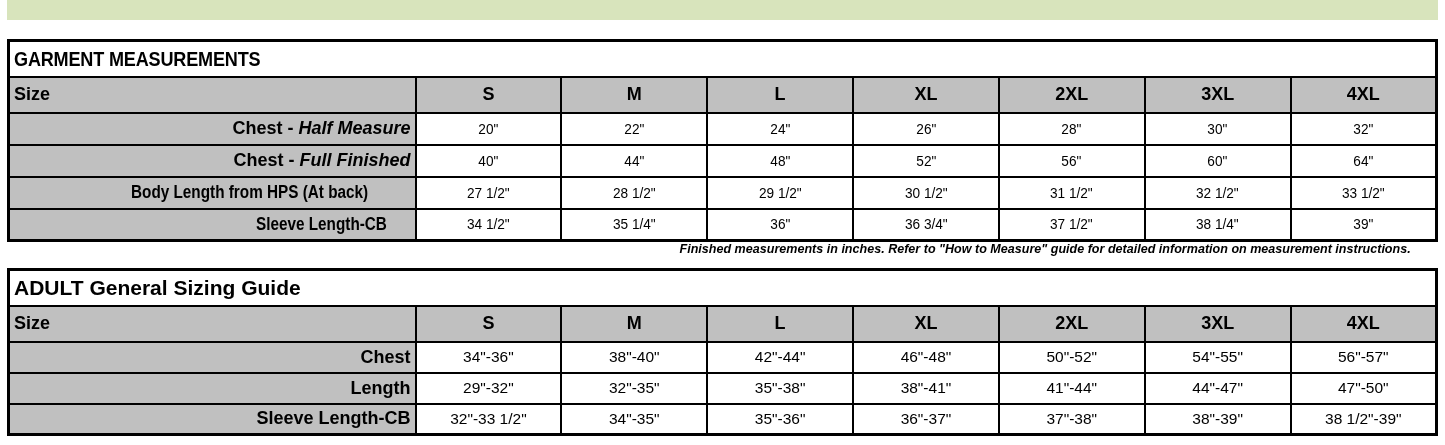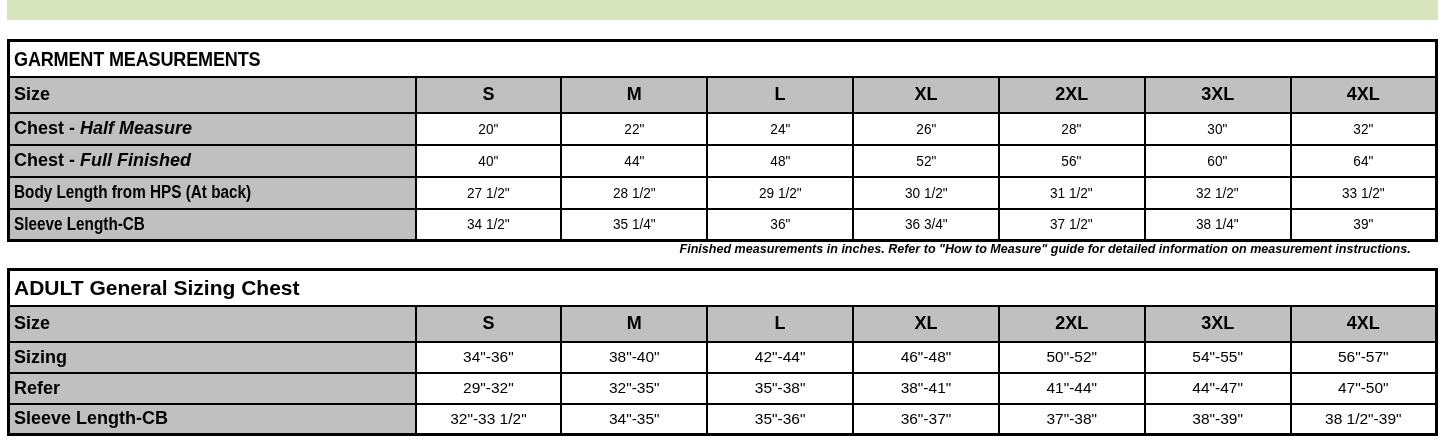--- a/index.html
+++ b/index.html
@@ -63,21 +63,21 @@
   }
   tr.size-row td.lbl { text-align: left; }
 
   tr.data-row { height: 32px; }
   .t2 tr.data-row { height: 31px; }
 
   td.lbl {
     background: var(--header-gray, #c0c0c0);
     font-weight: bold;
     font-size: 18px;
-    text-align: left;
+    text-align: right;
   }
   td.lbl .it { font-style: italic; }
   td.lbl .li { display: inline-block; transform-origin: left center; }
   .t1 tr.cond-label td.lbl .li { transform: scaleX(0.85); }
 
   td.val {
     background: #ffffff;
     text-align: center;
     font-size: 15.5px;
     font-weight: normal;
@@ -187,44 +187,44 @@
       <col>
         <col>
         <col>
         <col>
         <col>
         <col>
         <col>
     </colgroup>
     <tbody>
       <tr class="title-row">
-        <td colspan="8"><span>ADULT General Sizing Chest</span></td>
+        <td colspan="8"><span>ADULT General Sizing Guide</span></td>
       </tr>
       <tr class="size-row">
         <td class="lbl"><span class="li">Size</span></td>
         <td><span>S</span></td>
         <td><span>M</span></td>
         <td><span>L</span></td>
         <td><span>XL</span></td>
         <td><span>2XL</span></td>
         <td><span>3XL</span></td>
         <td><span>4XL</span></td>
       </tr>
       <tr class="data-row">
-        <td class="lbl"><span class="li">Sizing</span></td>
+        <td class="lbl"><span class="li">Chest</span></td>
         <td class="val"><span class="vi">34"-36"</span></td>
         <td class="val"><span class="vi">38"-40"</span></td>
         <td class="val"><span class="vi">42"-44"</span></td>
         <td class="val"><span class="vi">46"-48"</span></td>
         <td class="val"><span class="vi">50"-52"</span></td>
         <td class="val"><span class="vi">54"-55"</span></td>
         <td class="val"><span class="vi">56"-57"</span></td>
       </tr>
       <tr class="data-row">
-        <td class="lbl"><span class="li">Refer</span></td>
+        <td class="lbl"><span class="li">Length</span></td>
         <td class="val"><span class="vi">29"-32"</span></td>
         <td class="val"><span class="vi">32"-35"</span></td>
         <td class="val"><span class="vi">35"-38"</span></td>
         <td class="val"><span class="vi">38"-41"</span></td>
         <td class="val"><span class="vi">41"-44"</span></td>
         <td class="val"><span class="vi">44"-47"</span></td>
         <td class="val"><span class="vi">47"-50"</span></td>
       </tr>
       <tr class="data-row">
         <td class="lbl"><span class="li">Sleeve Length-CB</span></td>

